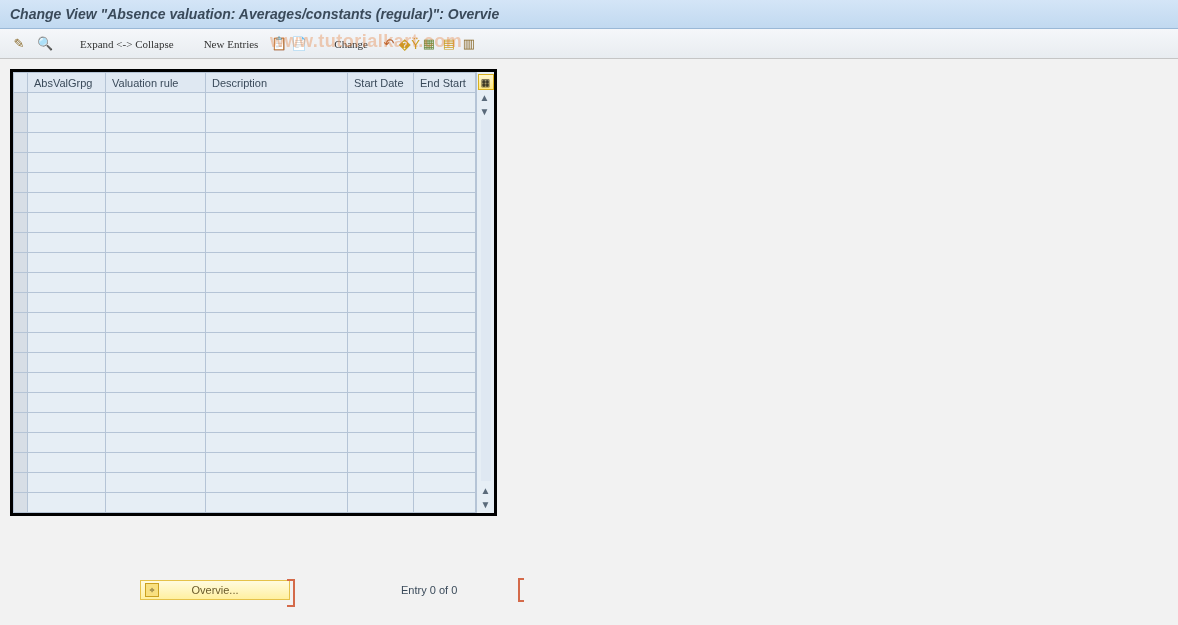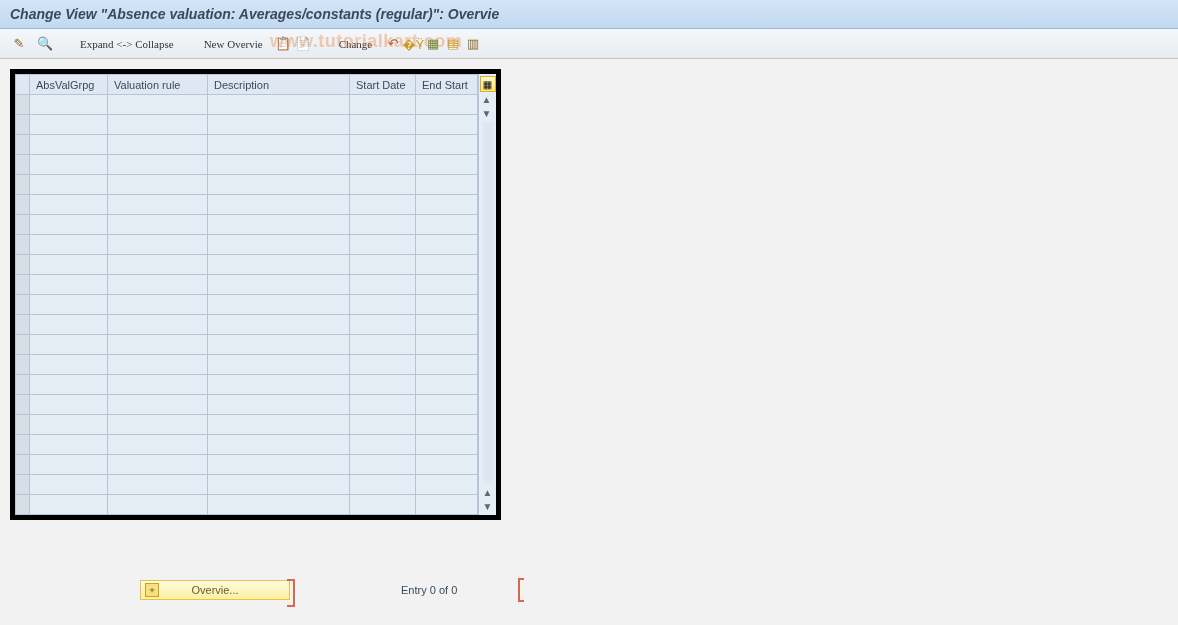--- a/index.html
+++ b/index.html
@@ -56,21 +56,21 @@
       pointer-events: none;
       letter-spacing: 0.5px;
     }
     .content {
       padding: 10px;
       display: flex;
       align-items: flex-start;
     }
     .grid-wrap {
       display: flex;
-      border: 5px solid #000000;
+      border: 3px solid #000000;
       background: #5eead4;
     }
     table.grid {
       border-collapse: collapse;
       background: #e6eef5;
     }
     table.grid th, table.grid td {
       border: 1px solid #b5c4d6;
       height: 20px;
       font-weight: normal;
@@ -189,21 +189,21 @@
 <body>
 
 <div class="title-bar">Change View "Absence valuation: Averages/constants (regular)": Overvie</div>
 
 <div class="toolbar">
   <span class="tb-icon ic-pencil">✎</span>
   <span class="tb-icon ic-glass">🔍</span>
   <span class="tb-sep"></span>
   <span class="tb-text">Expand &lt;-&gt; Collapse</span>
   <span class="tb-sep"></span>
-  <span class="tb-text">New Overvie</span>
+  <span class="tb-text">New Entries</span>
   <span class="icon-strip">
     <span class="tb-icon ic-copy">📋</span>
     <span class="tb-icon ic-paste">📄</span>
   </span>
   <span class="tb-sep"></span>
   <span class="tb-text">Change</span>
   <span class="icon-strip">
     <span class="tb-icon ic-undo">↶</span>
     <span class="tb-icon ic-next">�Ÿ</span>
     <span class="tb-icon ic-sel">▦</span>

